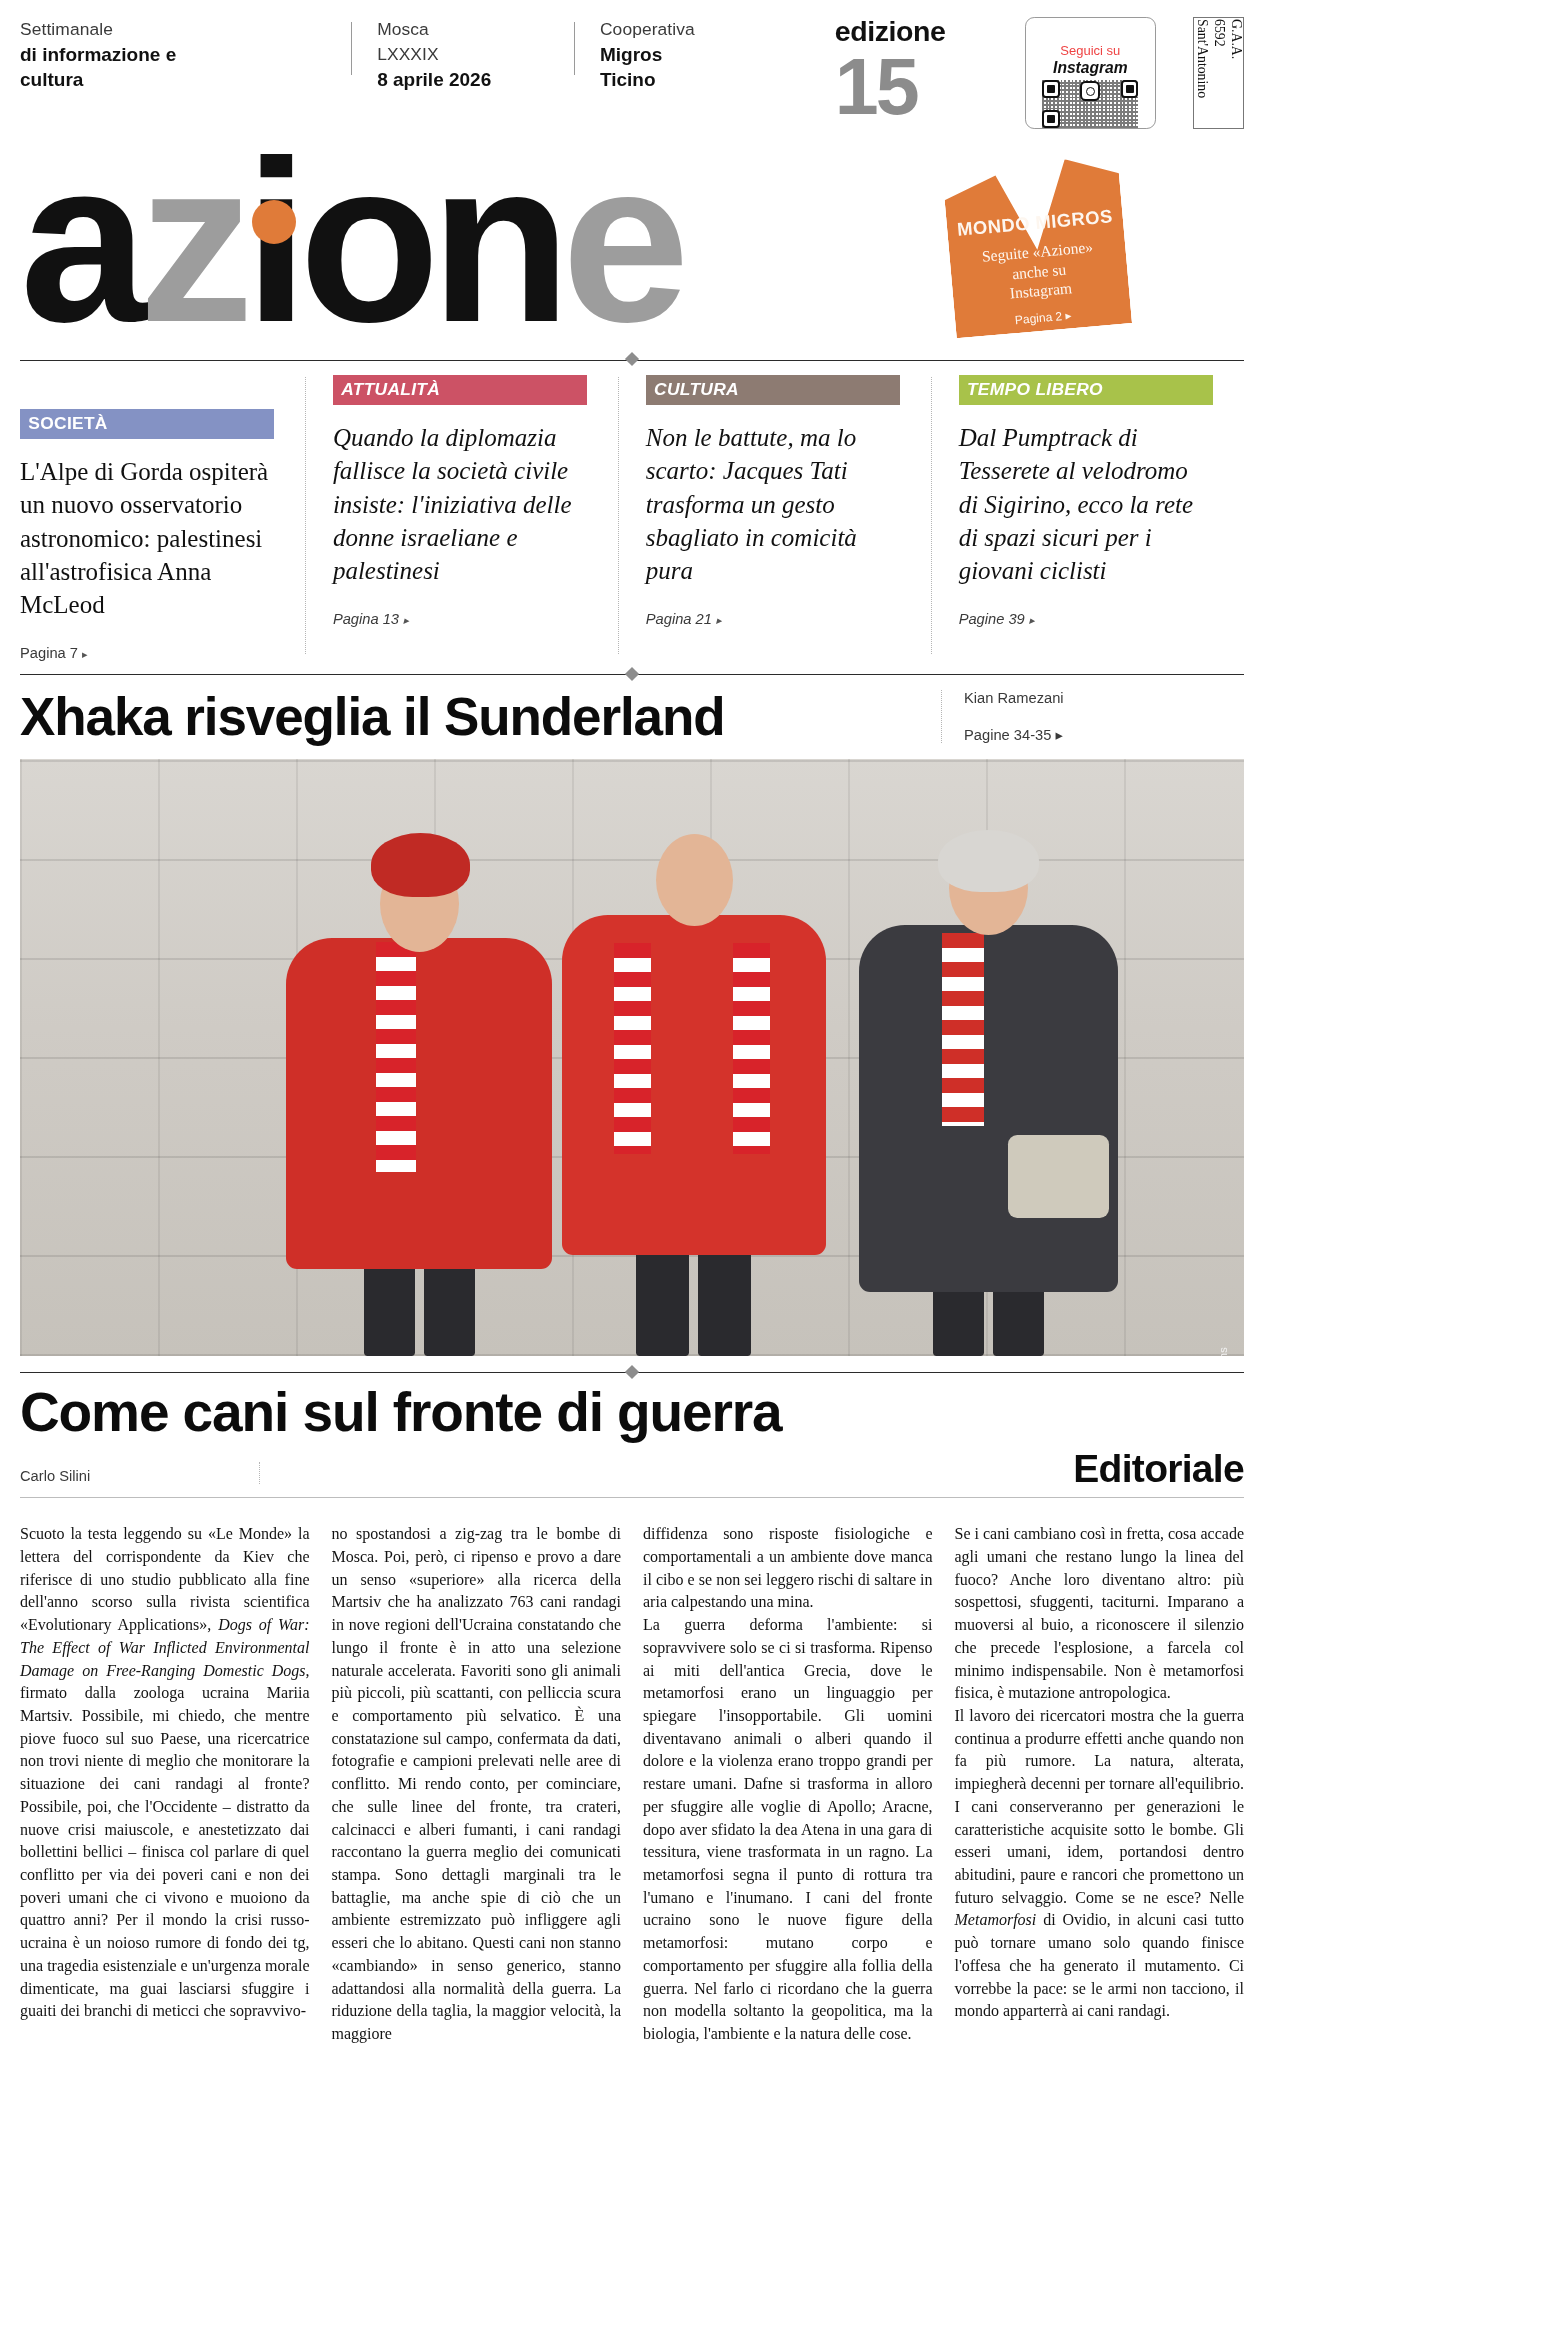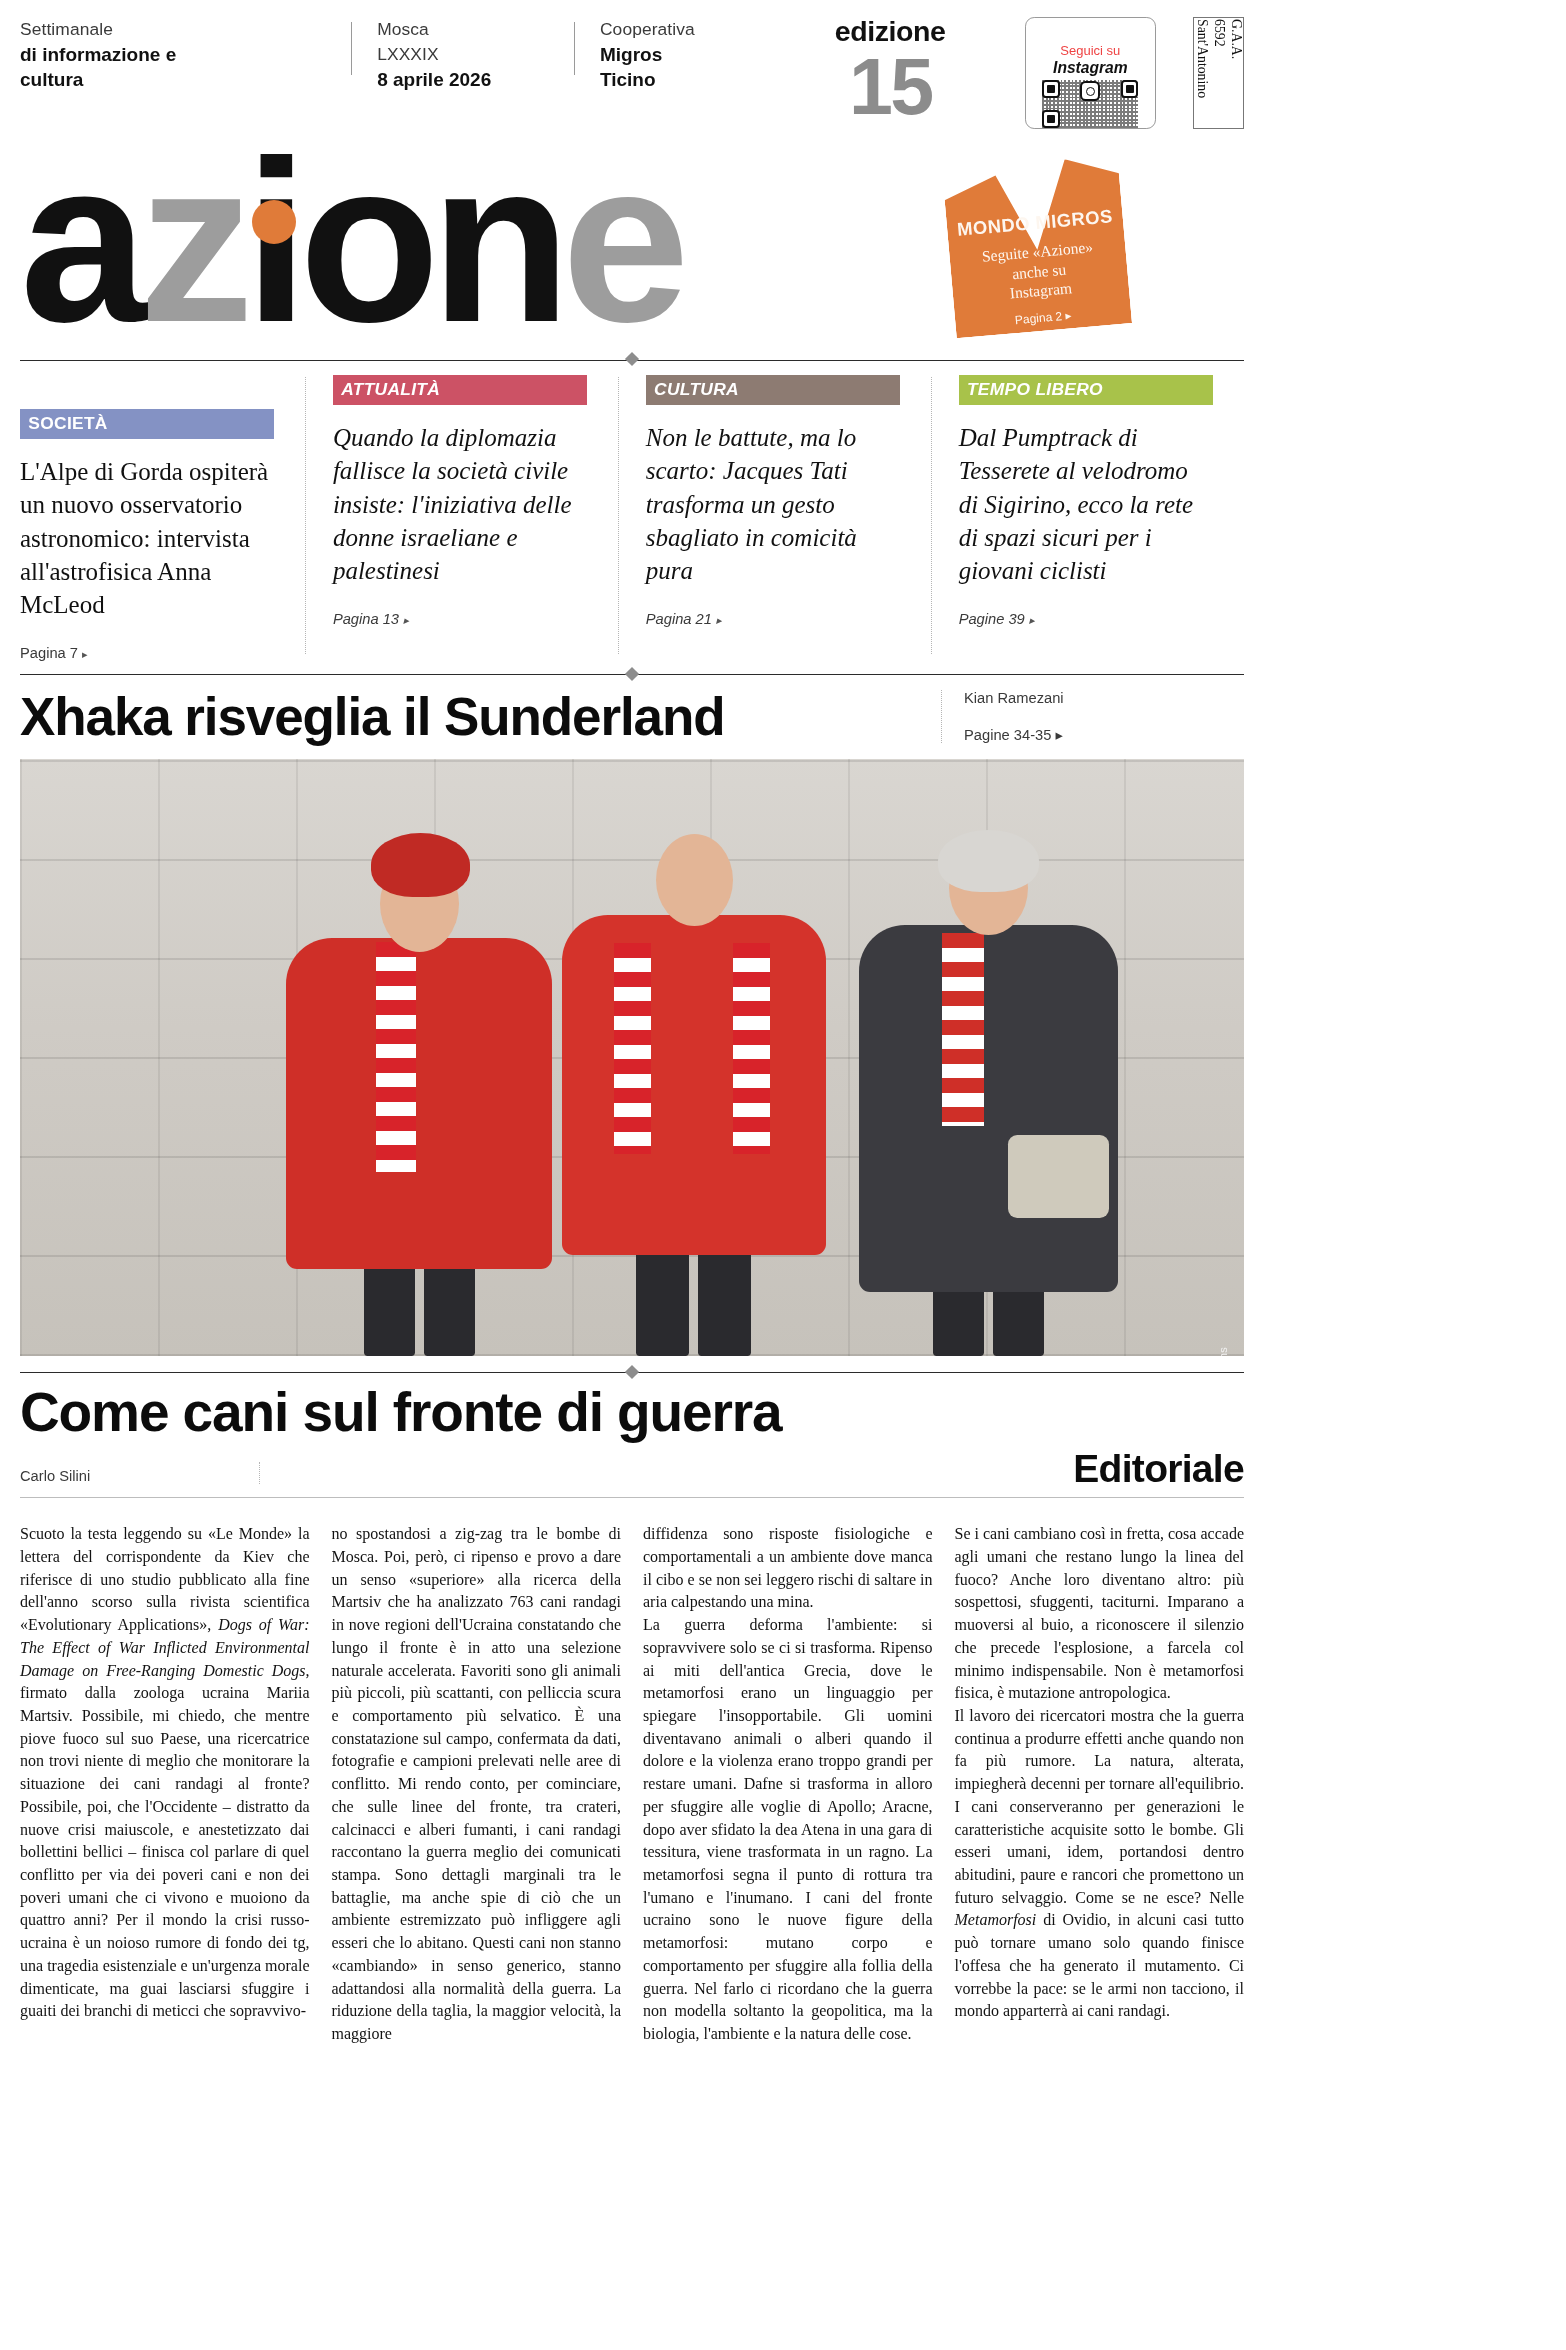--- a/index.html
+++ b/index.html
@@ -15,21 +15,21 @@
   .top-strip { display: flex; align-items: flex-start; height: 165px; padding-top: 16.5px; }
   .ts-block { position: relative; padding-right: 24px; }
   .ts-block.with-rule { padding-left: 26px; }
   .ts-block.with-rule:before {
     content: ""; position: absolute; left: 0; top: 5.5px;
     width: 0.9px; height: 53px; background: #9a9a9a;
   }
   .ts-line1 { font-size: 17.4px; color: #3a3a3a; letter-spacing: 0.1px; line-height: 1.45; }
   .ts-line2 { font-size: 19px; color: #111; font-weight: 700; line-height: 1.35; }
 
-  .ed-block { margin-left: 88px; text-align: center; }
+  .ed-block { margin-left: 88px; text-align: left; }
   .ed-word { font-size: 28.5px; font-weight: 700; color: #111; letter-spacing: -0.4px; line-height: 1; }
   .ed-num {
     font-size: 79px; font-weight: 700; color: #8c8c8c;
     line-height: .96; letter-spacing: -2.8px; margin-top: 3.7px;
   }
 
   .ig-card {
     margin-left: 79px; width: 132px; height: 112px;
     border: 0.9px solid #9a9a9a; border-radius: 9.2px;
     display: flex; flex-direction: column; align-items: center;
@@ -237,21 +237,21 @@
   </div>
 
   <div class="rule-top">
     <div class="rule-diamond"></div>
   </div>
 
   <div class="teasers">
 
     <div class="teaser">
       <span class="sec-tag" style="background: rgb(132, 146, 196); margin-top: 34px;">SOCIETÀ</span>
-      <div class="teaser-title">L'Alpe di Gorda ospiterà un nuovo osservatorio astronomico: intervista all'astrofisica Anna McLeod</div>
+      <div class="teaser-title">L'Alpe di Gorda ospiterà un nuovo osservatorio astronomico: palestinesi all'astrofisica Anna McLeod</div>
       <div class="teaser-page">
         <span>Pagina 7</span>
         <span class="arrow">▸</span>
       </div>
     </div>
 
     <div class="teaser">
       <span class="sec-tag" style="background: rgb(204, 82, 101);">ATTUALITÀ</span>
       <div class="teaser-title">Quando la diplomazia fallisce la società civile insiste: l'iniziativa delle donne israeliane e palestinesi</div>
       <div class="teaser-page">

